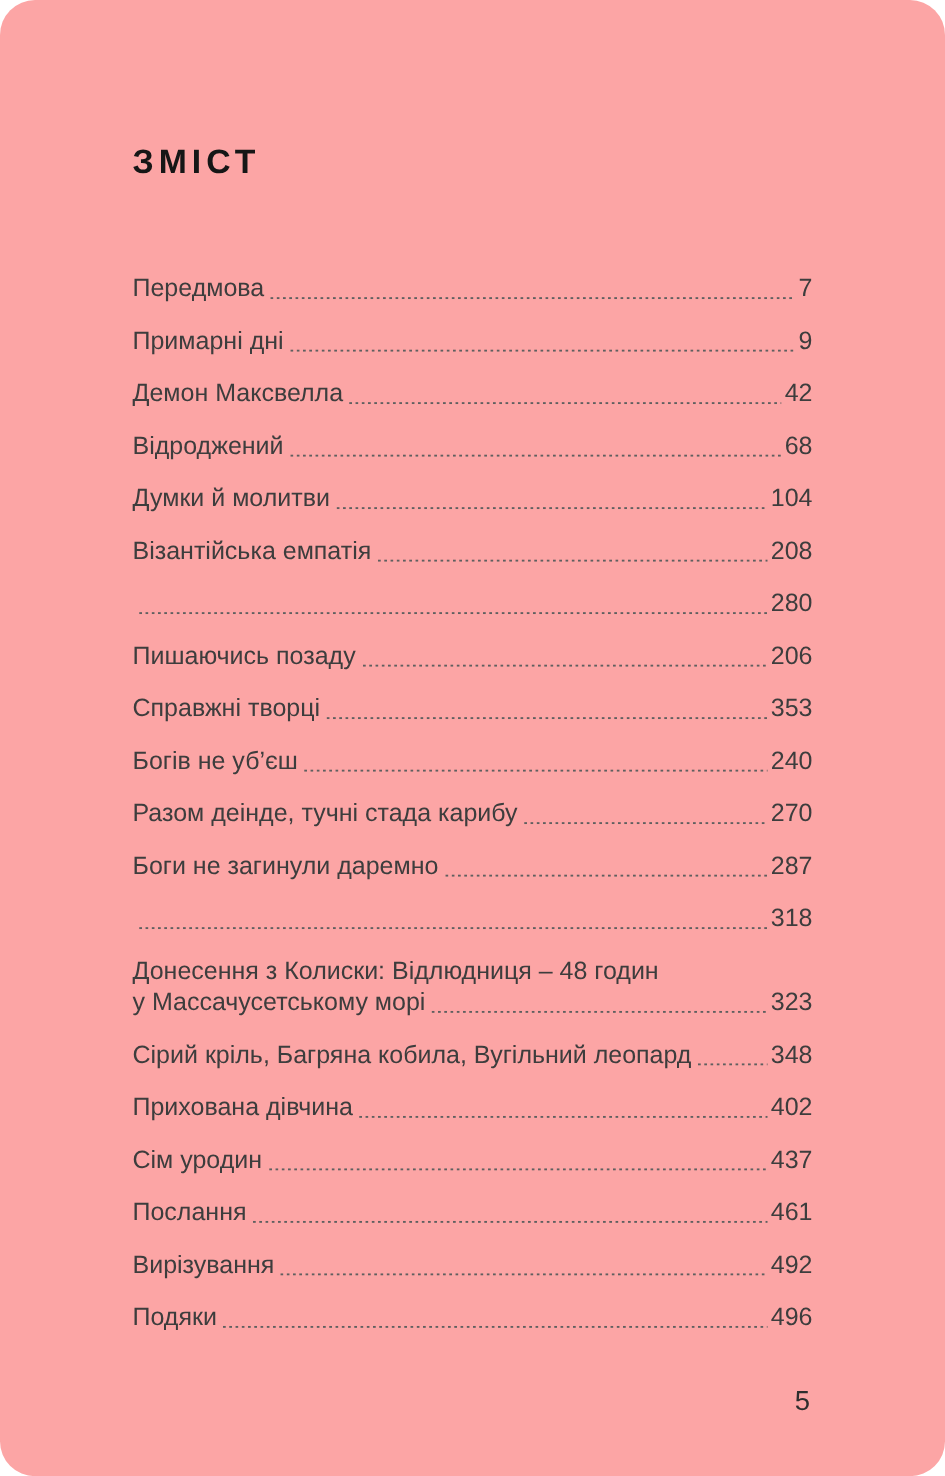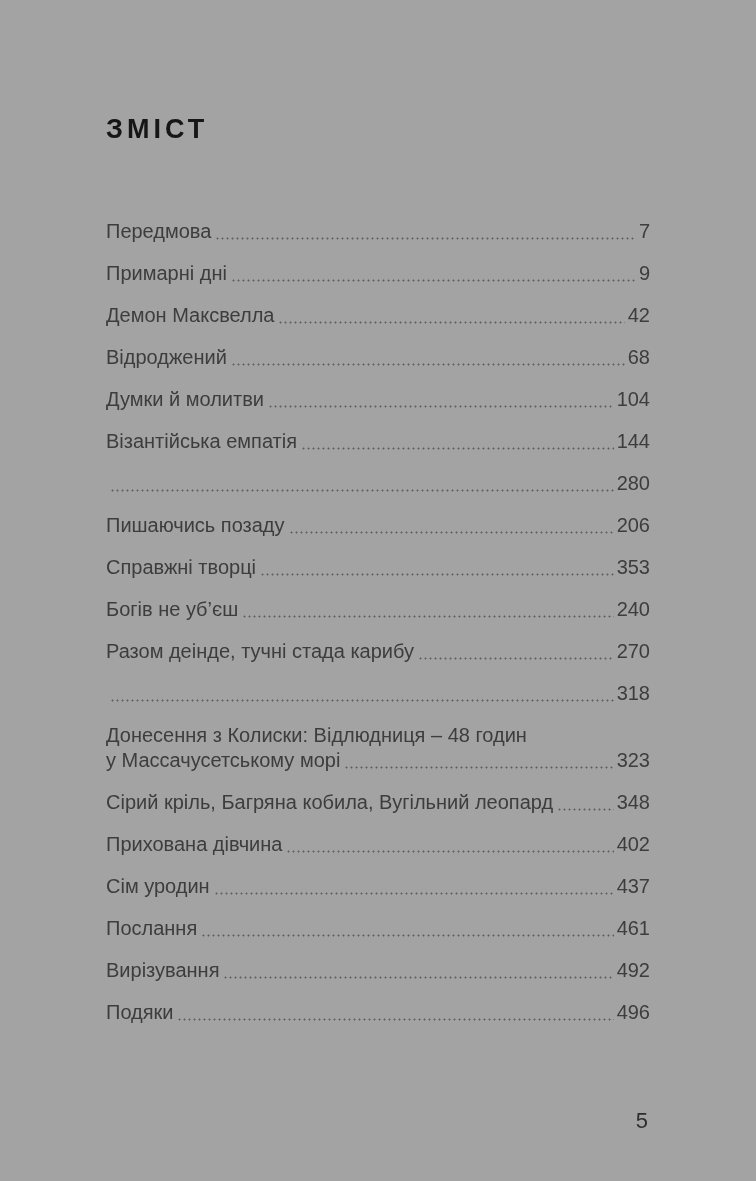--- a/index.html
+++ b/index.html
@@ -5,22 +5,23 @@
   html, body {
     margin: 0;
     padding: 0;
     background: #ffffff;
     font-family: "Liberation Sans", sans-serif;
   }
   .page {
     position: relative;
     width: 756px;
     height: 1181px;
-    background: #a3a3a3;
+    background: #fca5a5;
     overflow: hidden;
+    border-radius: 28px;
   }
   .content {
     position: absolute;
     left: 106px;
     right: 106px;
     top: 0;
   }
   .title {
     margin: 0;
     position: absolute;
@@ -117,21 +118,21 @@
       <span class="label">Думки й молитви</span>
       <span class="leader"></span>
       <span class="num">104</span>
     </div>
   </div>
 
   <div class="toc-row">
     <div class="line l1">
       <span class="label">Візантійська емпатія</span>
       <span class="leader"></span>
-      <span class="num">144</span>
+      <span class="num">208</span>
     </div>
   </div>
 
   <div class="toc-row">
     <div class="line l1">
       <span class="leader"></span>
       <span class="num">280</span>
     </div>
   </div>
 
@@ -160,20 +161,27 @@
   </div>
 
   <div class="toc-row">
     <div class="line l1">
       <span class="label">Разом деінде, тучні стада карибу</span>
       <span class="leader"></span>
       <span class="num">270</span>
     </div>
   </div>
 
+  <div class="toc-row">
+    <div class="line l1">
+      <span class="label">Боги не загинули даремно</span>
+      <span class="leader"></span>
+      <span class="num">287</span>
+    </div>
+  </div>
 
   <div class="toc-row">
     <div class="line l1">
       <span class="leader"></span>
       <span class="num">318</span>
     </div>
   </div>
 
   <div class="toc-row two-line">
     <div class="line l1">

